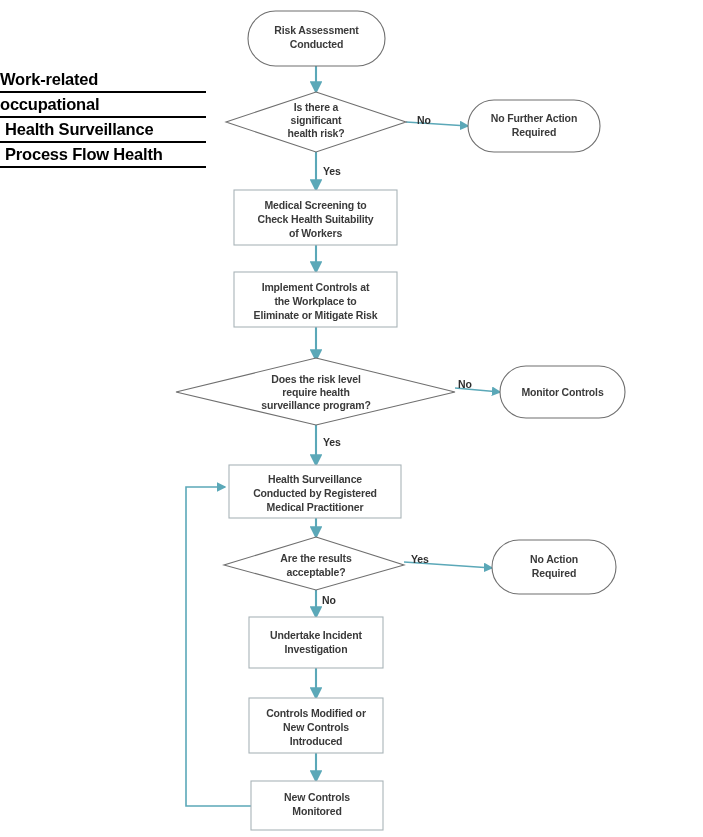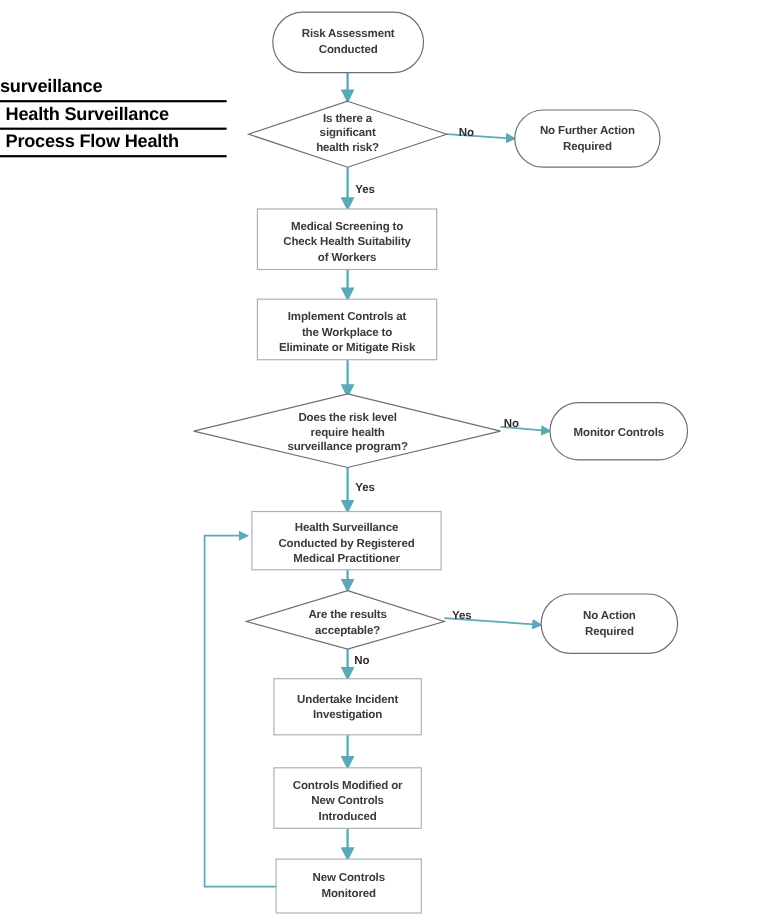--- a/index.html
+++ b/index.html
@@ -82,21 +82,22 @@
     stroke-width: 1.6;
     fill: none;
   }
 </style>
 </head>
 <body>
 
 <div id="page">
 
   <div class="title-block">
-    <span class="title-line">surveillance</span>
+    <span class="title-line">Work-related</span>
+    <span class="title-line">occupational</span>
     <span class="title-line indent"> Health Surveillance</span>
     <span class="title-line indent"> Process Flow Health</span>
   </div>
 
   <svg id="flow-svg" viewBox="0 0 703 837">
     <defs>
       <marker id="arrow" viewBox="0 0 10 10" refX="8.5" refY="5" markerWidth="6" markerHeight="6" orient="auto-start-reverse">
         <path d="M 0 0 L 10 5 L 0 10 z" fill="#5ba8b8"></path>
       </marker>
     </defs>

